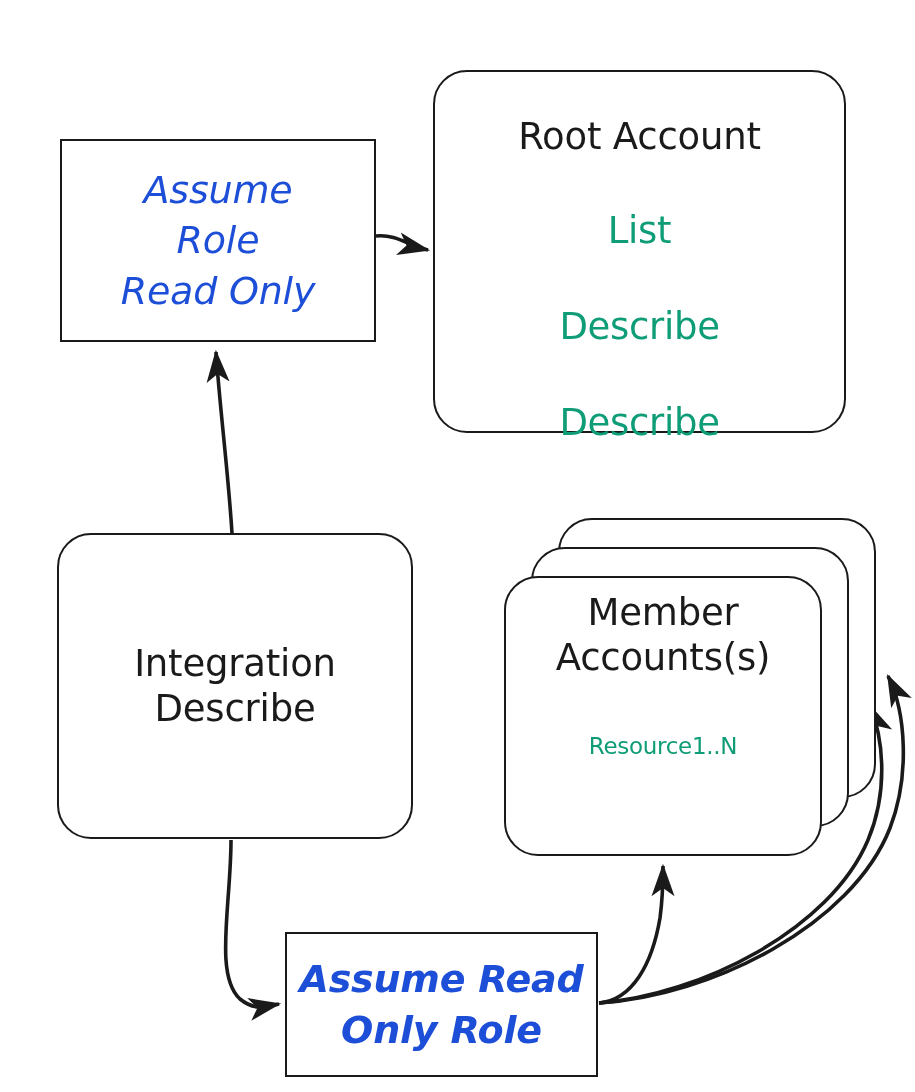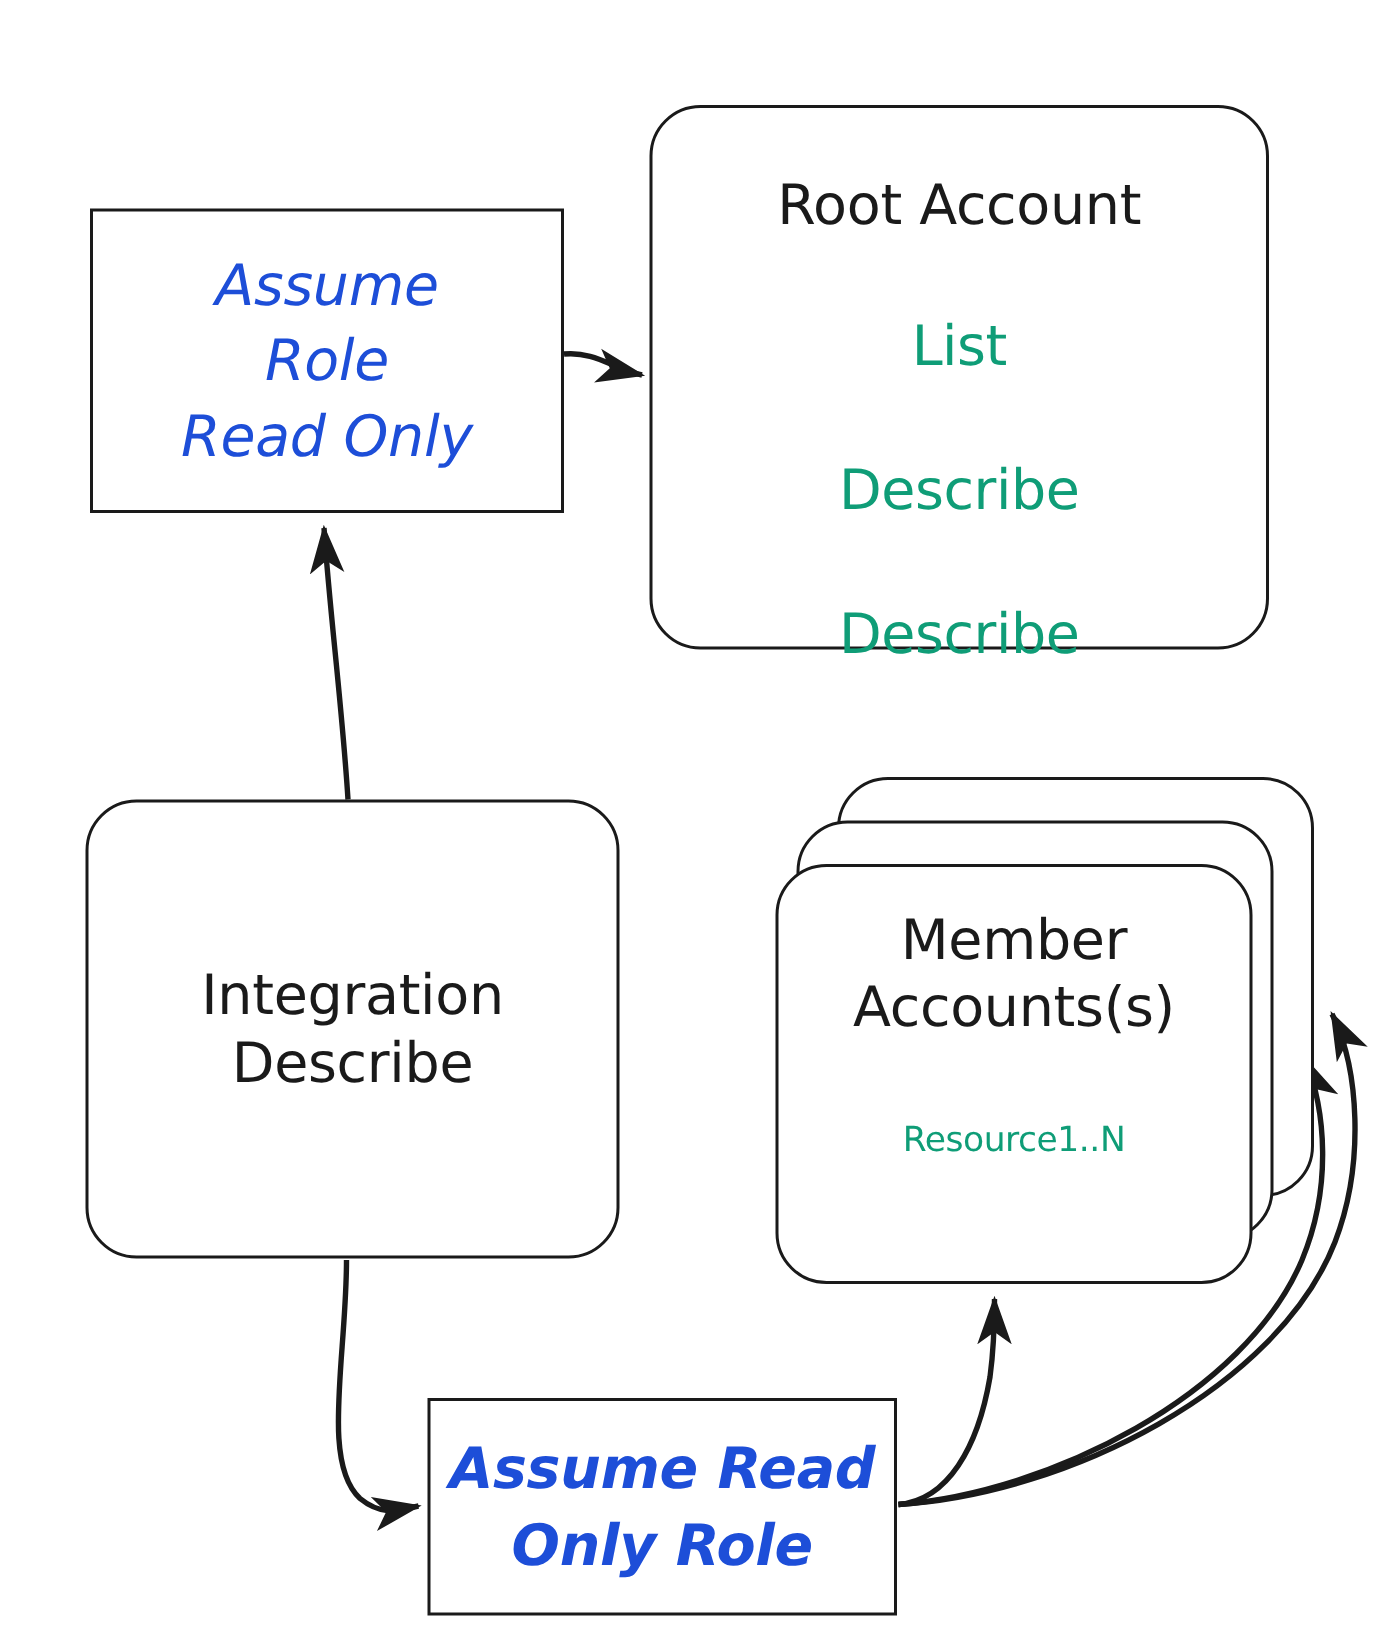--- a/index.html
+++ b/index.html
@@ -68,23 +68,22 @@
     height: 280px;
   }
   #member-card-back  { left: 558px; top: 518px; z-index: 3; }
   #member-card-mid   { left: 531px; top: 547px; z-index: 4; }
   #member-card-front {
     left: 504px; top: 576px; z-index: 5;
     display: flex;
     flex-direction: column;
     align-items: center;
     justify-content: flex-start;
-    padding-top: 26px;
+    padding-top: 12px;
     text-align: center;
-    margin-left: 13px;
   }
   
   #role-bottom {
     left: 285px; top: 932px; width: 313px; height: 145px;
     z-index: 6;
     font-weight: bold;
   }
 
   .title {
     color: #1a1a1a;

